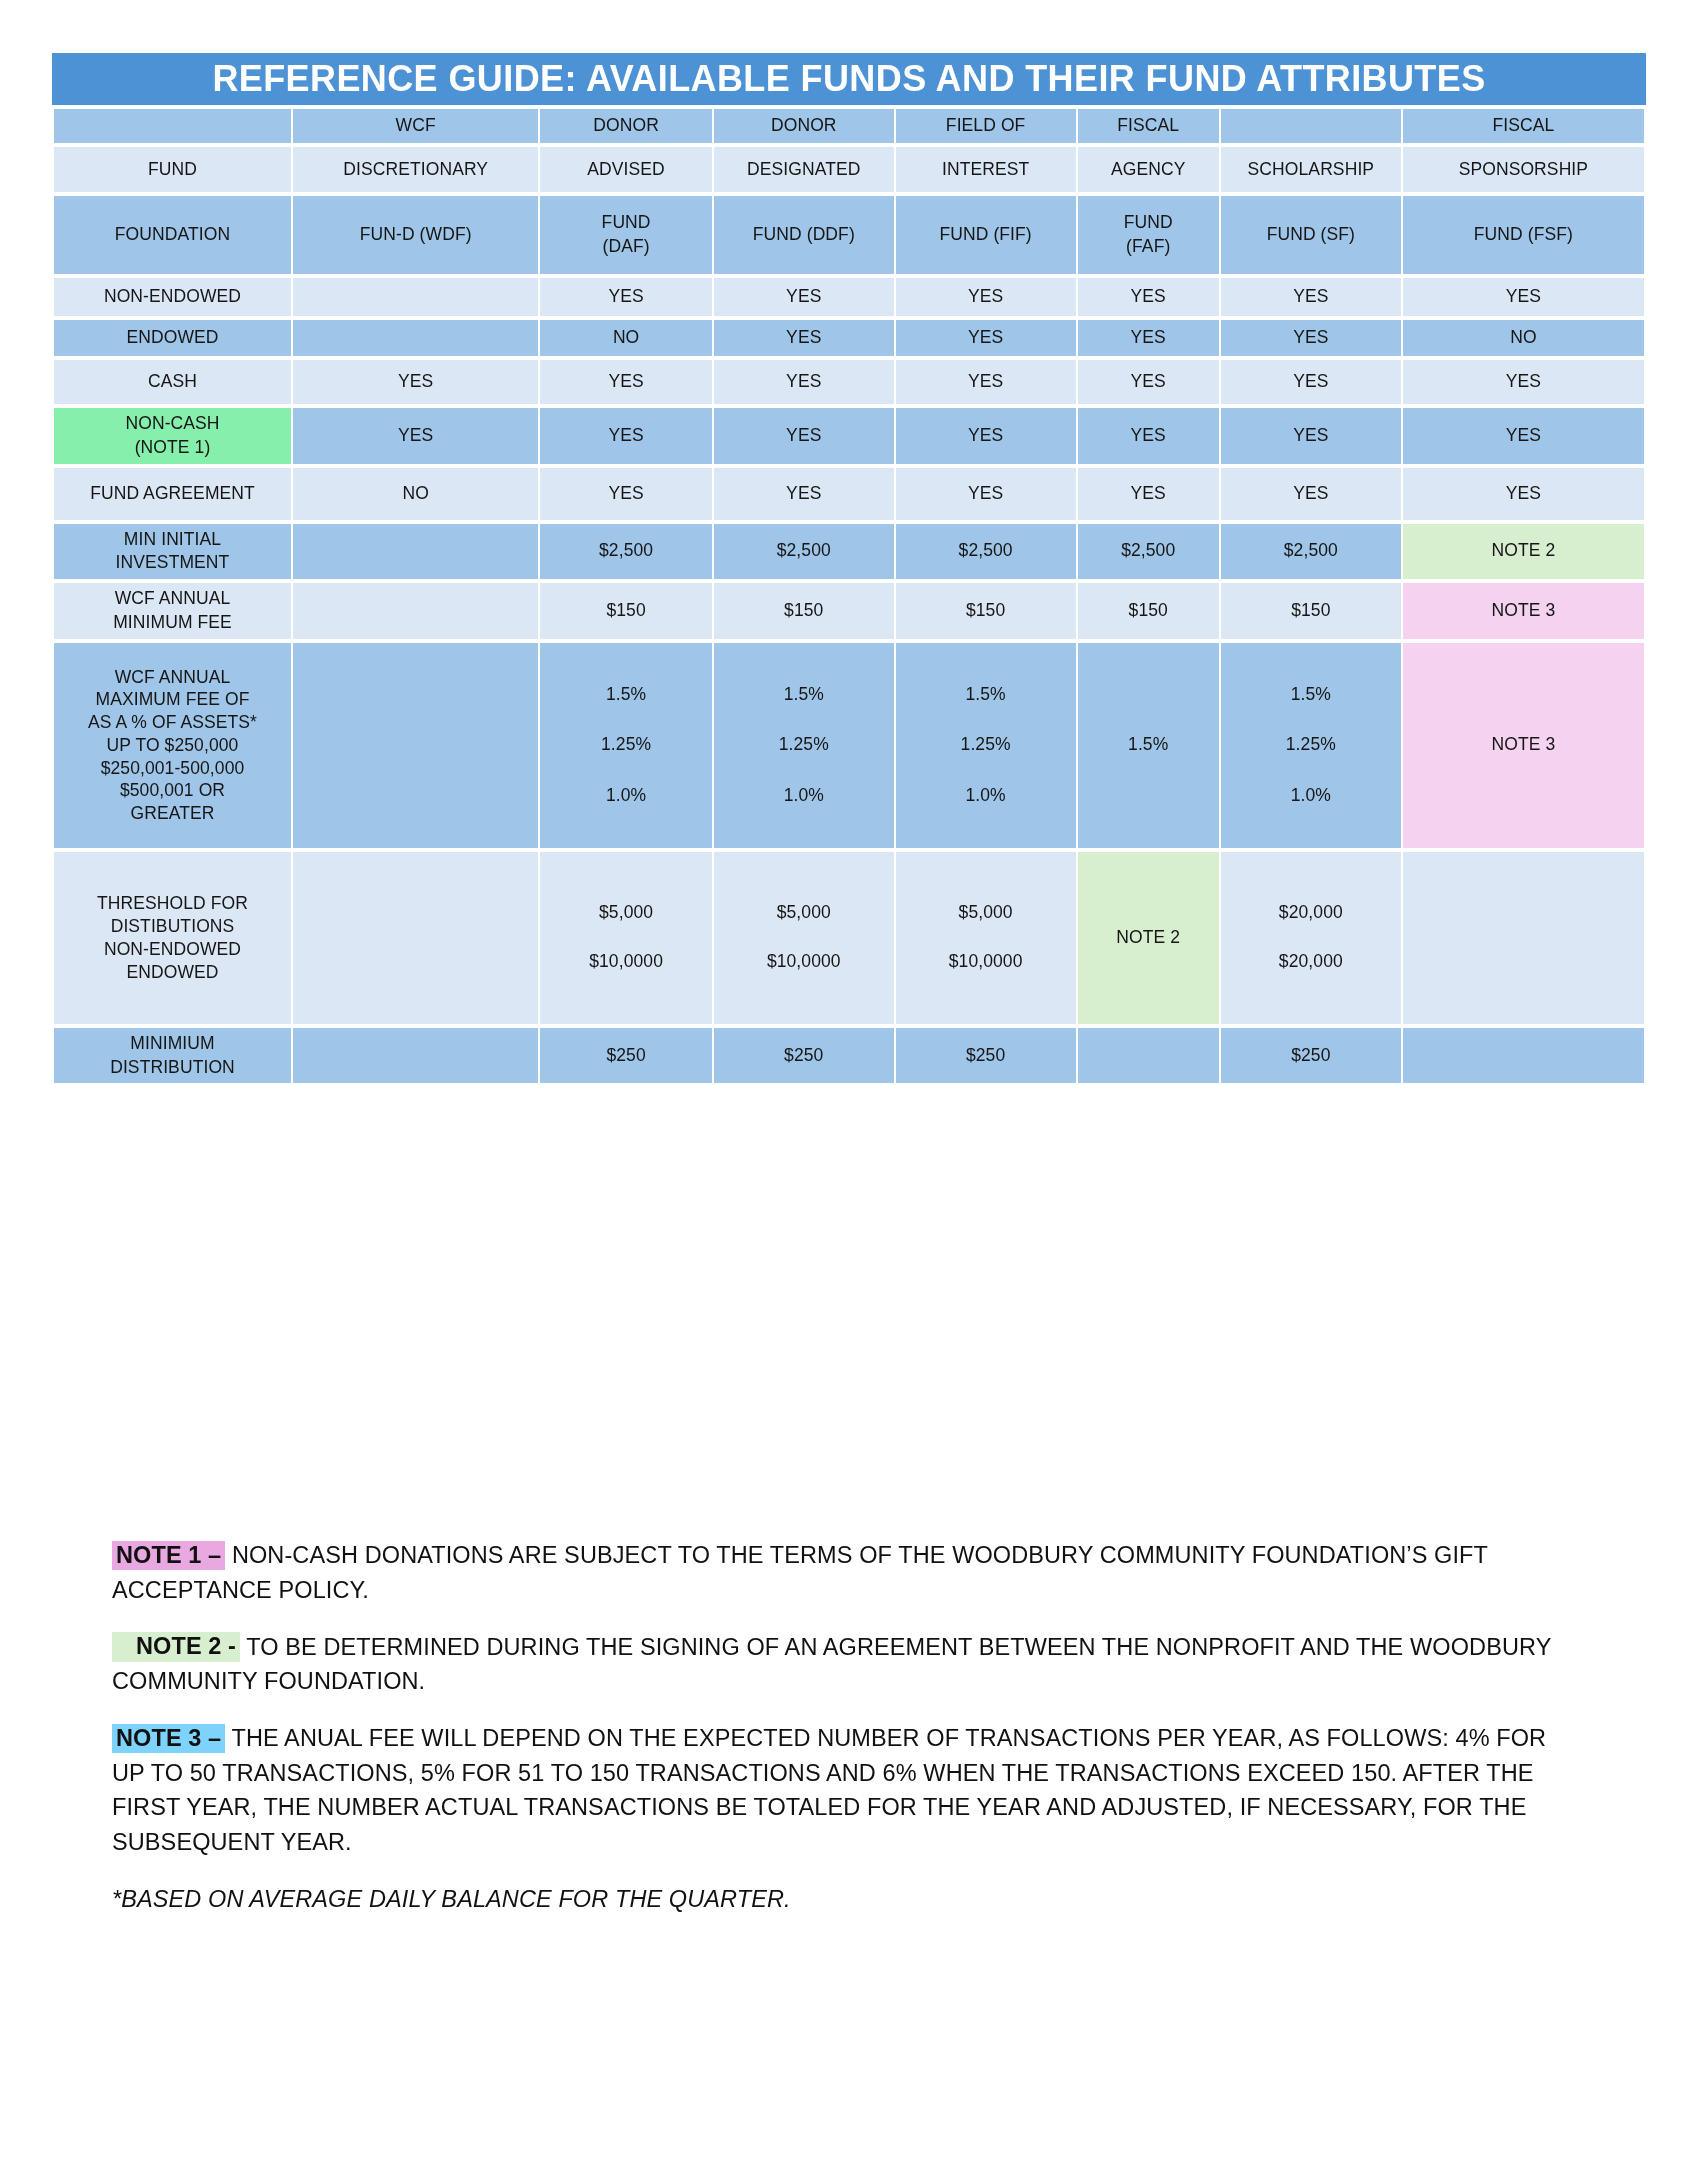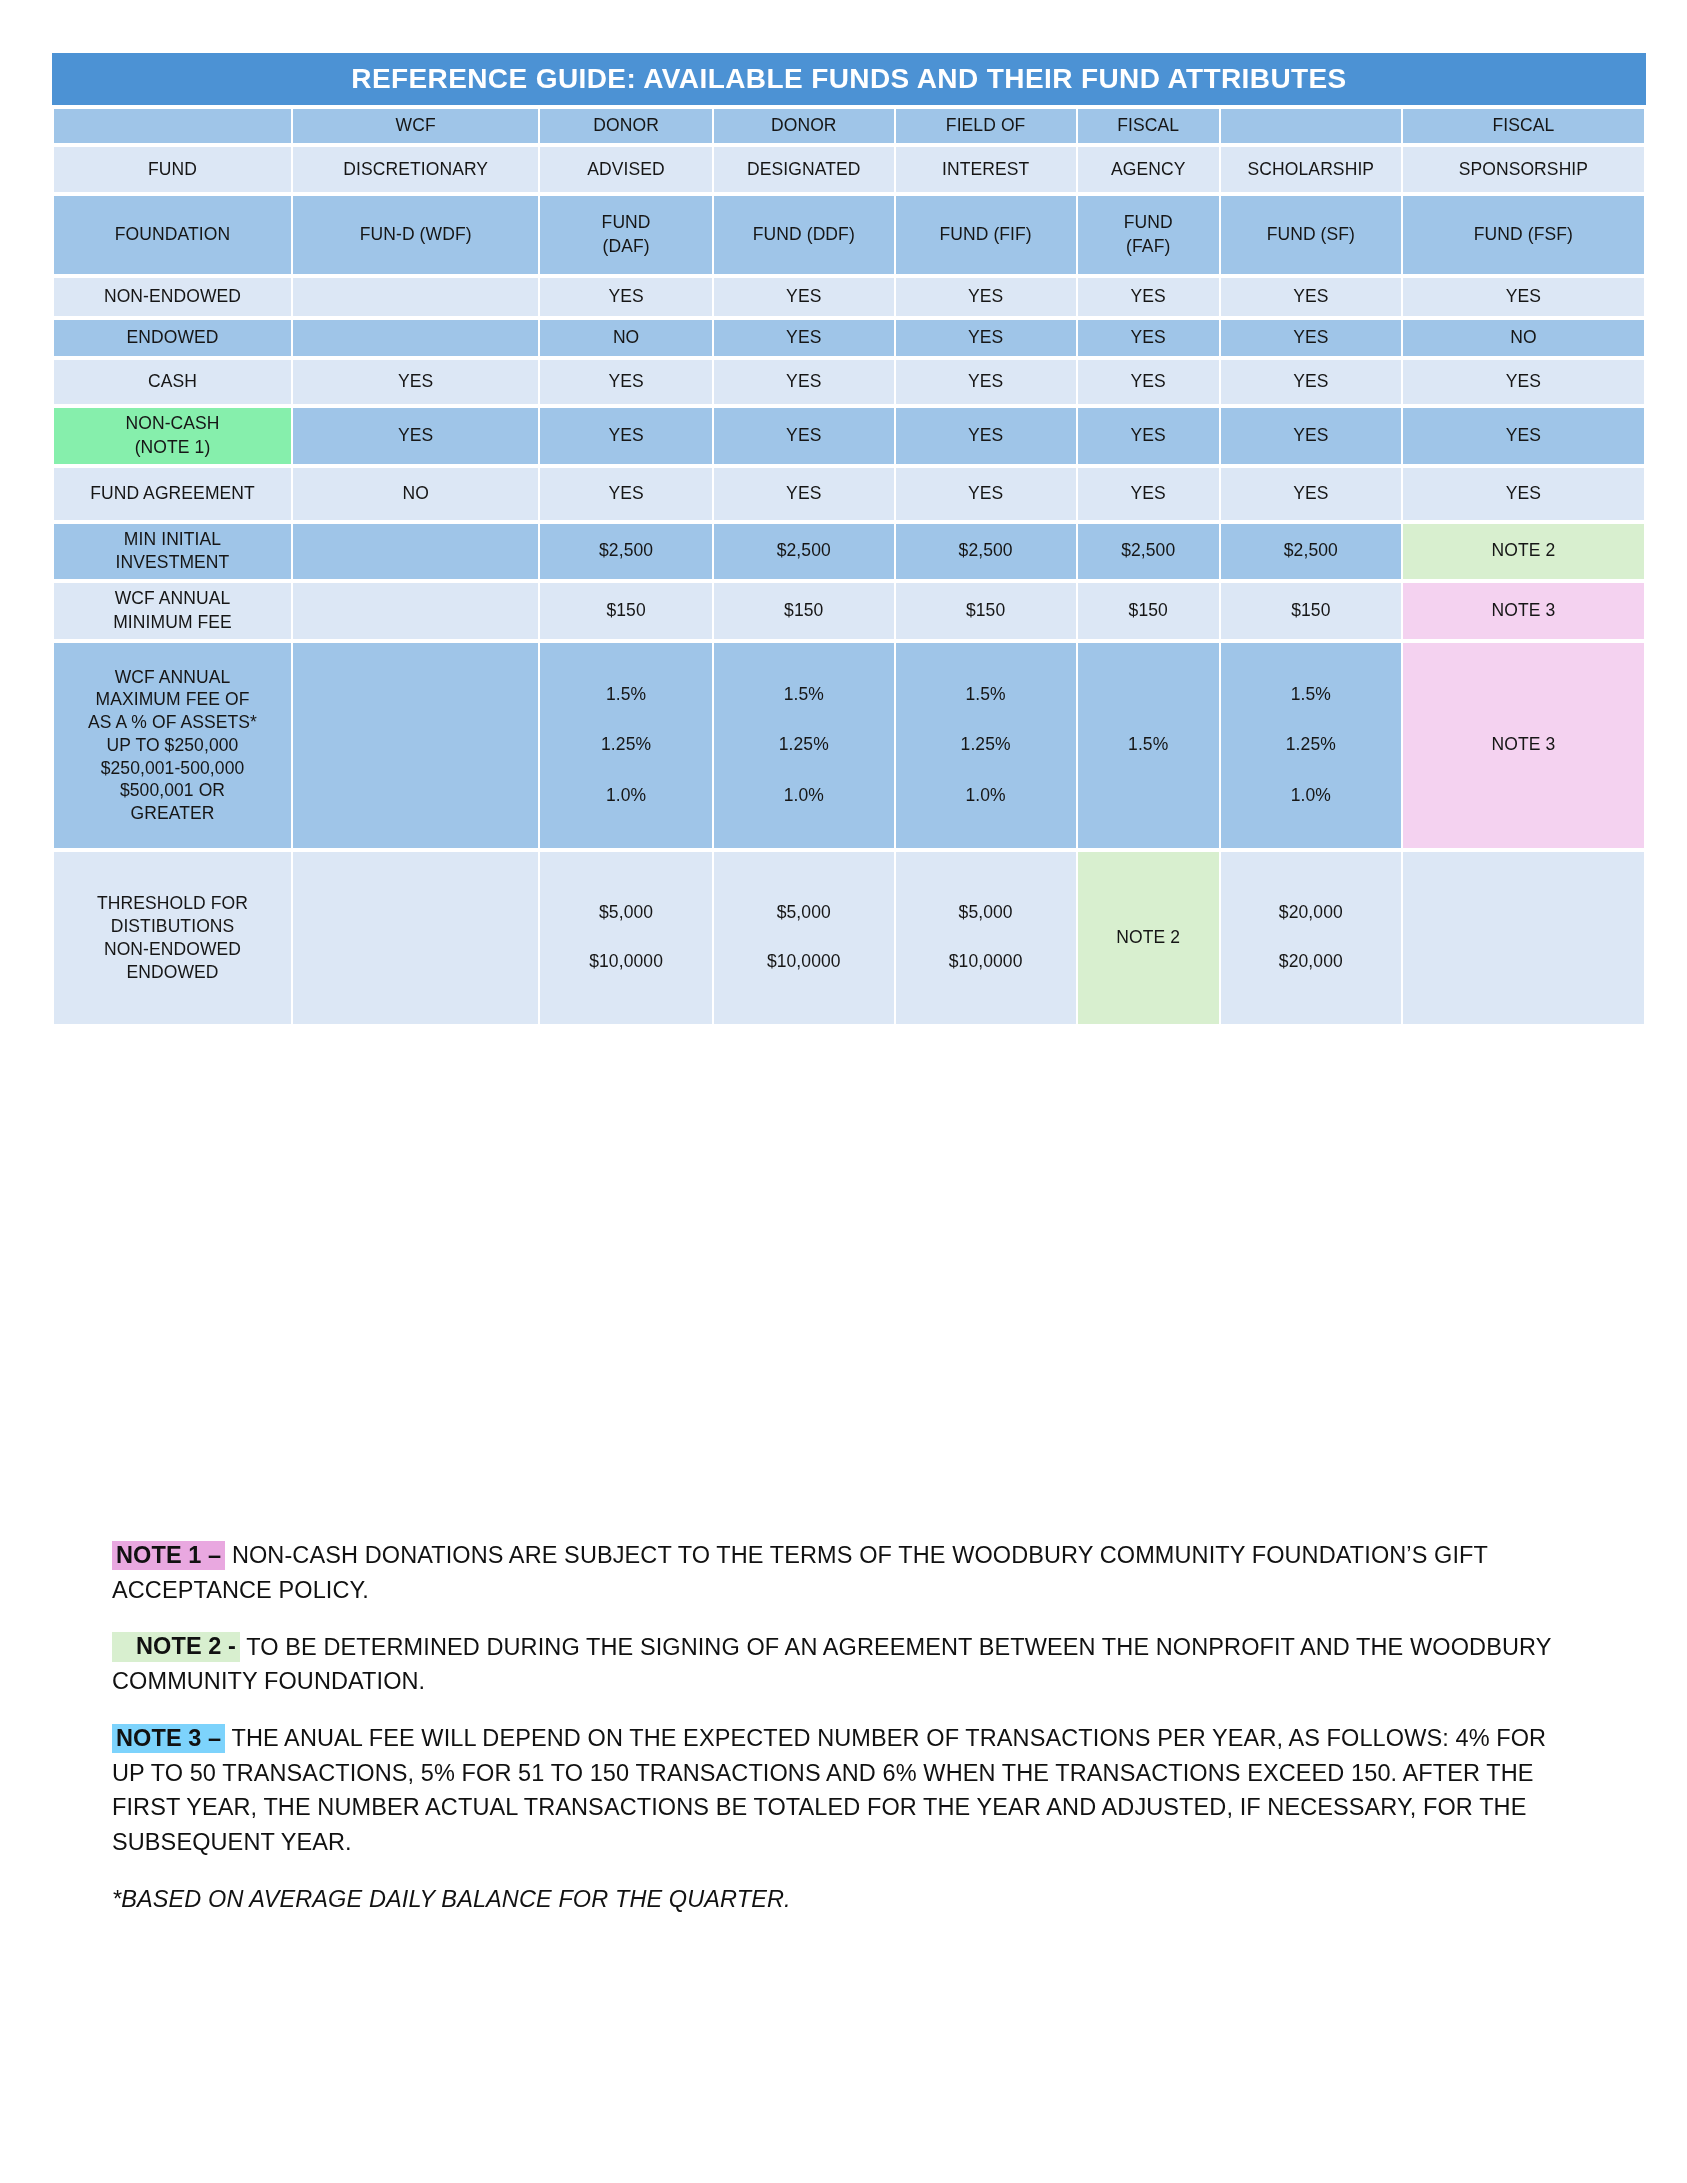--- a/index.html
+++ b/index.html
@@ -22,21 +22,21 @@
     position: absolute;
     left: 52px;
     top: 53px;
     width: 1594px;
   }
 
   .title-bar {
     background: #4c92d4;
     color: #ffffff;
     text-align: center;
-    font-size: 28px;
+    font-size: 36px;
     font-weight: bold;
     letter-spacing: 0.4px;
     height: 52px;
     line-height: 52px;
     white-space: nowrap;
     overflow: hidden;
   }
 
   table.grid {
     width: 100%;
@@ -324,20 +324,33 @@
             </td>
             <td class="bg-green">NOTE 2</td>
             <td class="bg-light">
               <div class="stack thr-stack">
                 <span class="ln">$20,000</span>
                 <span class="ln">$20,000</span>
               </div>
             </td>
             <td class="bg-light"></td>
           </tr>
+          <tr class="r-min">
+            <td class="bg-dark">
+              <div>MINIMIUM</div>
+              <div>DISTRIBUTION</div>
+            </td>
+            <td class="bg-dark"></td>
+            <td class="bg-dark">$250</td>
+            <td class="bg-dark">$250</td>
+            <td class="bg-dark">$250</td>
+            <td class="bg-dark"></td>
+            <td class="bg-dark">$250</td>
+            <td class="bg-dark"></td>
+          </tr>
         </tbody>
     </table>
 
   </div>
 
   <div class="notes" id="notes">
       <p class="note-p"><span class="note-tag tag-1">NOTE 1 –</span><span> NON-CASH DONATIONS ARE SUBJECT TO THE TERMS OF THE WOODBURY COMMUNITY  FOUNDATION’S GIFT ACCEPTANCE POLICY.</span></p>
       <p class="note-p"><span class="note-tag tag-2">NOTE 2 -</span><span> TO BE DETERMINED DURING THE SIGNING OF AN AGREEMENT BETWEEN THE NONPROFIT AND THE WOODBURY COMMUNITY FOUNDATION.</span></p>
       <p class="note-p"><span class="note-tag tag-3">NOTE 3 –</span><span> THE ANUAL FEE WILL DEPEND ON THE EXPECTED NUMBER OF TRANSACTIONS PER YEAR, AS FOLLOWS:  4% FOR UP TO 50 TRANSACTIONS, 5% FOR 51 TO 150 TRANSACTIONS AND 6% WHEN THE TRANSACTIONS EXCEED 150.  AFTER THE FIRST YEAR, THE NUMBER ACTUAL TRANSACTIONS BE TOTALED FOR THE YEAR AND ADJUSTED, IF NECESSARY, FOR THE SUBSEQUENT YEAR.</span></p>
       <p class="footnote">*BASED ON AVERAGE DAILY BALANCE FOR THE QUARTER.</p>

